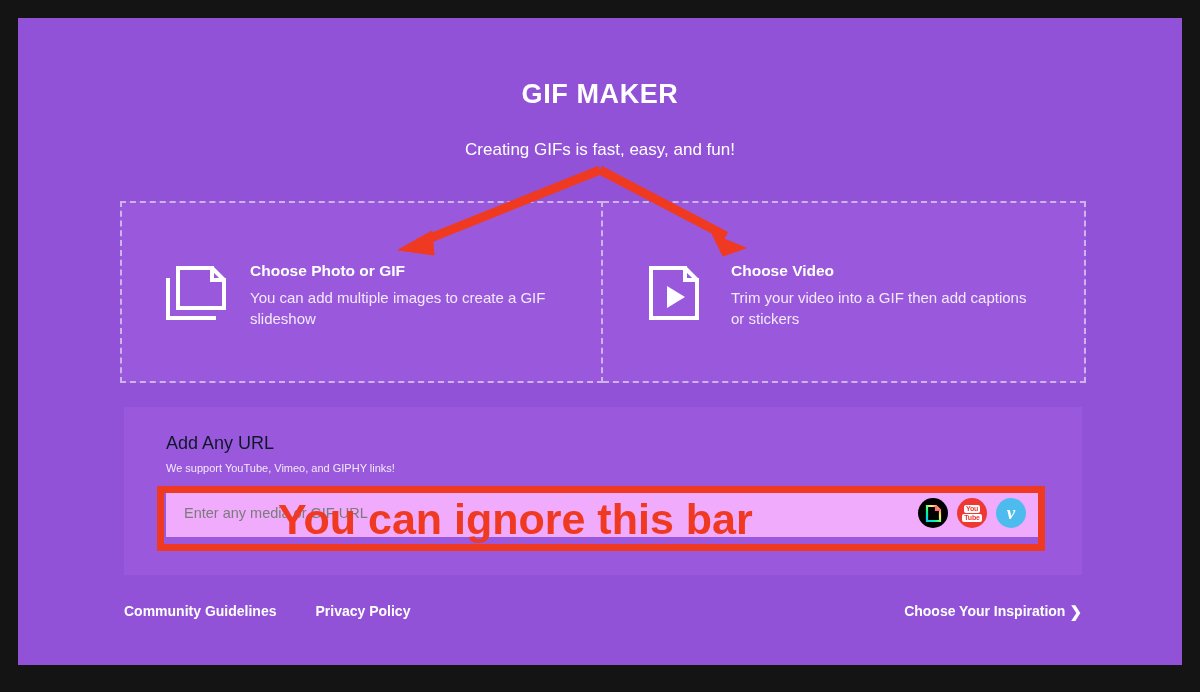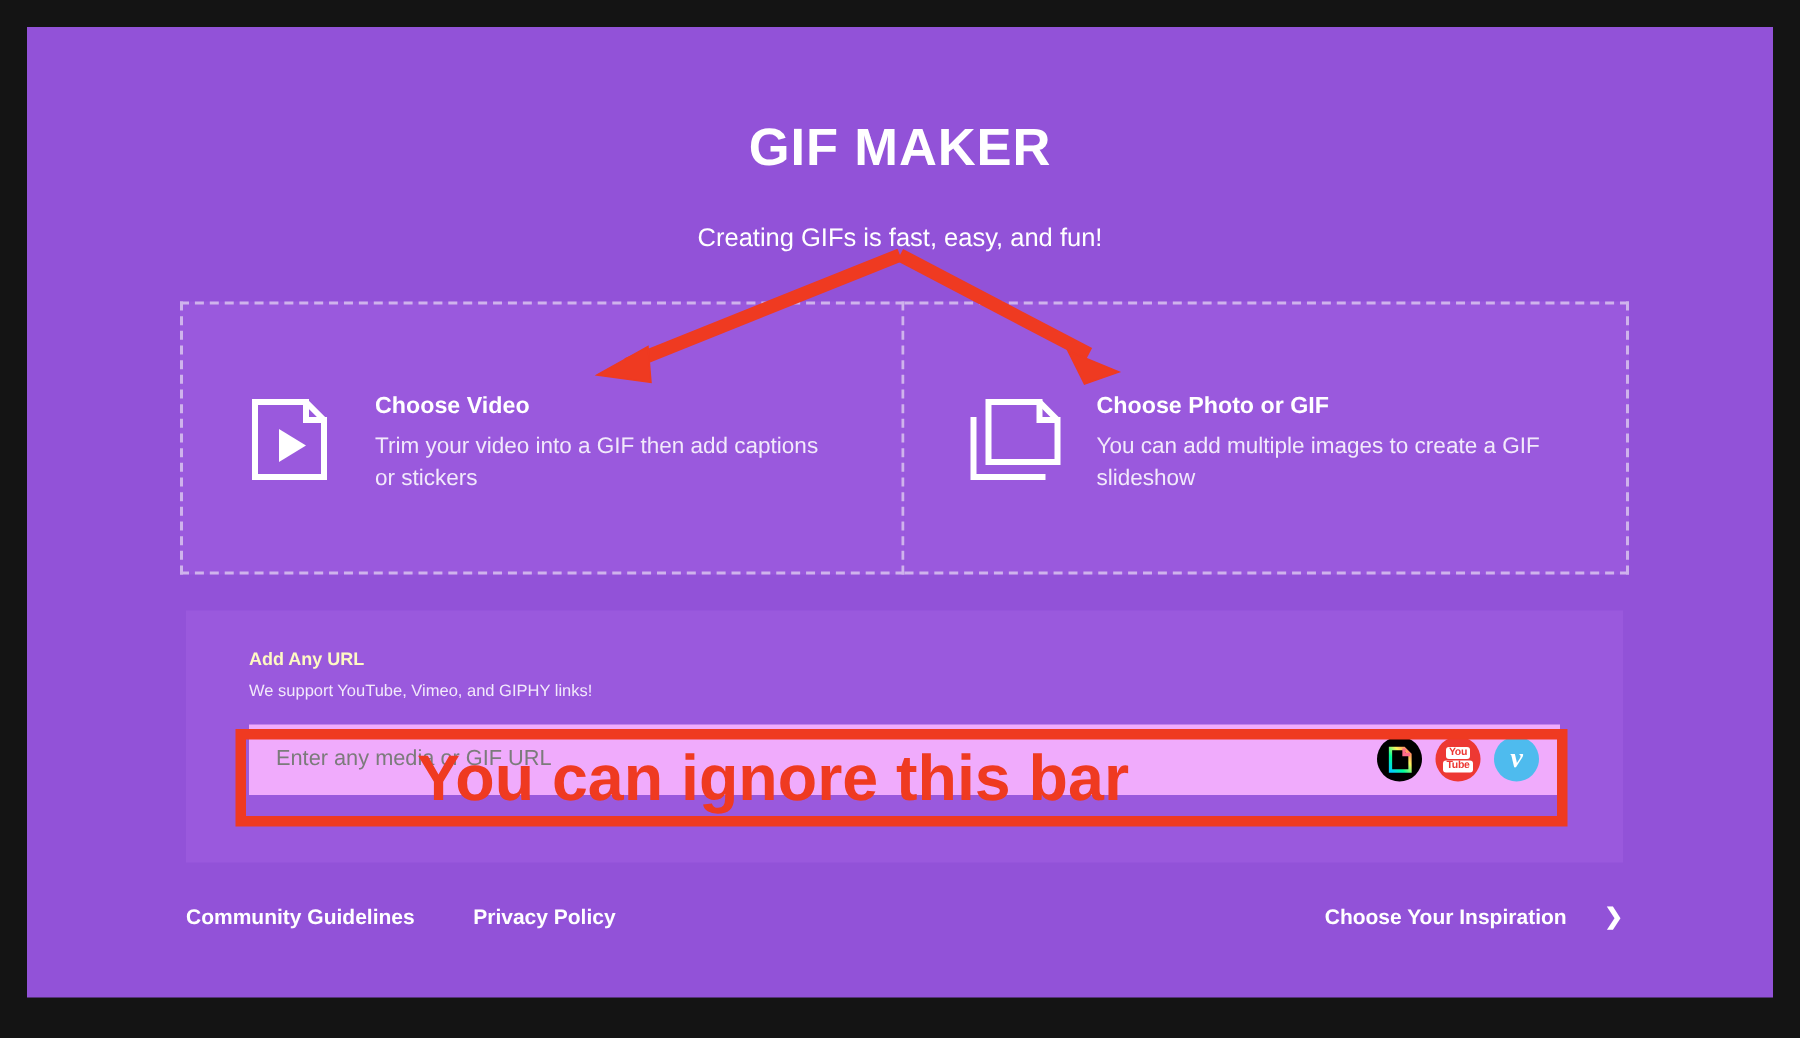--- a/index.html
+++ b/index.html
@@ -33,21 +33,21 @@
     overflow: hidden;
   }
 
   
   .header {
     text-align: center;
     padding-top: 62px;
   }
   .app-title {
     margin: 0;
-    font-size: 35px;
+    font-size: 27px;
     font-weight: bold;
     letter-spacing: 0.6px;
     color: #ffffff;
     line-height: 1.1;
   }
   .app-subtitle {
     margin: 12px;
     padding-top: 19px;
     font-size: 17px;
     font-weight: 400;
@@ -111,23 +111,23 @@
     left: 106px;
     top: 389px;
     width: 958px;
     height: 168px;
     background: #9a59dd;
     box-sizing: border-box;
     padding: 26px 42px 0 42px;
   }
   .url-title {
     margin: 0;
-    font-size: 12px;
-    font-weight: bold;
-    color: #fef9c3;
+    font-size: 18px;
+    font-weight: normal;
+    color: #0f172a;
     line-height: 1.15;
   }
   .url-sub {
     margin: 0;
     padding-top: 8px;
     font-size: 11px;
     font-weight: 400;
     color: #f2e9fb;
     line-height: 1.2;
   }
@@ -217,21 +217,21 @@
     font-size: 14px;
     font-weight: bold;
     color: #ffffff;
     text-decoration: none;
     cursor: pointer;
     white-space: nowrap;
   }
   .footer-right {
     display: flex;
     align-items: center;
-    gap: 25px;
+    gap: 4px;
     cursor: pointer;
   }
   .chevron {
     color: #ffffff;
     font-size: 15px;
     font-weight: bold;
     line-height: 1;
   }
 
   
@@ -272,49 +272,49 @@
 <div id="screen">
 
   <div id="page">
 
     <div class="header">
       <h1 class="app-title">GIF MAKER</h1>
       <p class="app-subtitle">Creating GIFs is fast, easy, and fun!</p>
     </div>
 
     <div class="cards">
+
+      <div class="card">
+        <div class="card-inner">
+          <span class="card-icon">
+            <svg width="66" height="58" viewBox="0 0 66 58" fill="none" aria-hidden="true">
+              <path d="M4 14 L4 54 L52 54" stroke="#ffffff" stroke-width="4" fill="none"></path>
+              <path d="M14 4 L48 4 L48 16 L60 16 L60 44 L14 44 Z" stroke="#ffffff" stroke-width="4" fill="none" stroke-linejoin="miter"></path>
+              <path d="M48 4 L60 16" stroke="#ffffff" stroke-width="4" fill="none"></path>
+            </svg>
+          </span>
+          <span class="card-text">
+            <span class="card-title" style="display:block">Choose Photo or GIF</span>
+            <span class="card-desc" style="display:block">You can add multiple images to create a GIF slideshow</span>
+          </span>
+        </div>
+      </div>
 
       <div class="card">
         <div class="card-inner">
           <span class="card-icon">
             <svg width="66" height="58" viewBox="0 0 66 58" fill="none" aria-hidden="true">
               <path d="M6 4 L40 4 L40 16 L52 16 L52 54 L6 54 Z" stroke="#ffffff" stroke-width="4" fill="none" stroke-linejoin="miter"></path>
               <path d="M40 4 L52 16" stroke="#ffffff" stroke-width="4" fill="none"></path>
               <path d="M22 22 L40 33 L22 44 Z" fill="#ffffff"></path>
             </svg>
           </span>
           <span class="card-text">
             <span class="card-title" style="display:block">Choose Video</span>
             <span class="card-desc" style="display:block">Trim your video into a GIF then add captions or stickers</span>
-          </span>
-        </div>
-      </div>
-
-      <div class="card">
-        <div class="card-inner">
-          <span class="card-icon">
-            <svg width="66" height="58" viewBox="0 0 66 58" fill="none" aria-hidden="true">
-              <path d="M4 14 L4 54 L52 54" stroke="#ffffff" stroke-width="4" fill="none"></path>
-              <path d="M14 4 L48 4 L48 16 L60 16 L60 44 L14 44 Z" stroke="#ffffff" stroke-width="4" fill="none" stroke-linejoin="miter"></path>
-              <path d="M48 4 L60 16" stroke="#ffffff" stroke-width="4" fill="none"></path>
-            </svg>
-          </span>
-          <span class="card-text">
-            <span class="card-title" style="display:block">Choose Photo or GIF</span>
-            <span class="card-desc" style="display:block">You can add multiple images to create a GIF slideshow</span>
           </span>
         </div>
       </div>
 
     </div>
 
     <div class="url-panel">
       <p class="url-title">Add Any URL</p>
       <p class="url-sub">We support YouTube, Vimeo, and GIPHY links!</p>
 

